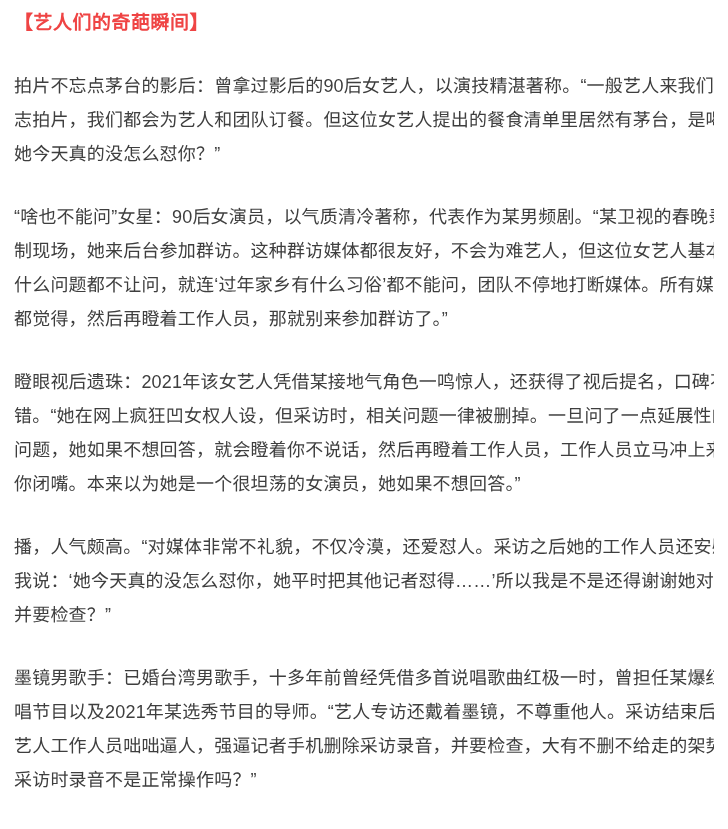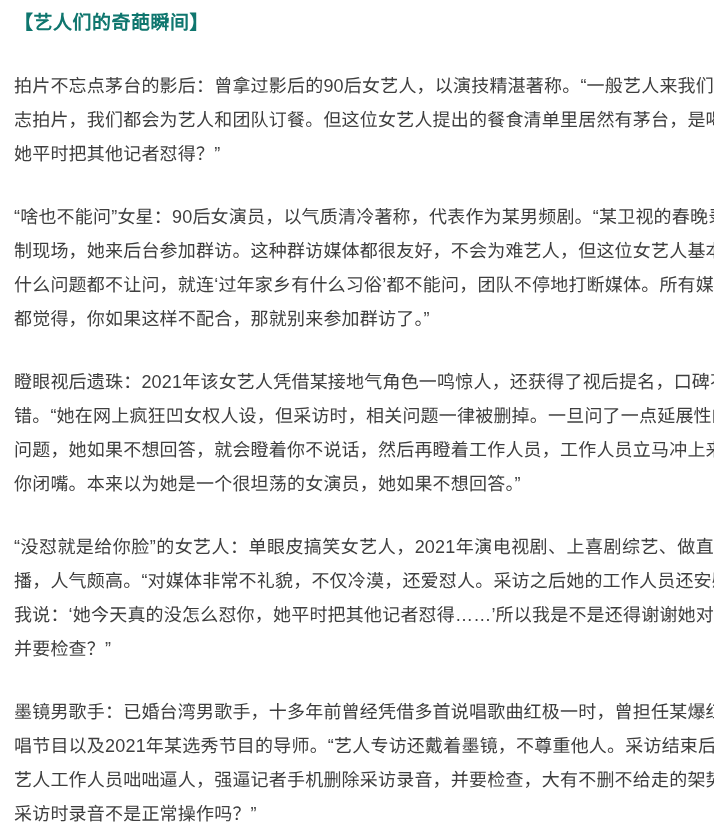--- a/index.html
+++ b/index.html
@@ -16,21 +16,21 @@
   }
   main.article {
     padding: 6px 14px 0 14px;
   }
   h1.article-title {
     font-size: 19px;
     font-weight: 700;
     line-height: 34px;
     margin: 0 0 29px 0;
     letter-spacing: 0.5px;
-    color: #0f766e;
+    color: #ef4444;
   }
   p.article-paragraph {
     font-size: 18px;
     line-height: 34px;
     margin: 0 0 29px 0;
     letter-spacing: 0.2px;
   }
   p.article-paragraph .line {
     display: block;
     text-align: justify;
@@ -44,39 +44,38 @@
 </style>
 </head>
 <body>
 
 <main class="article">
   <h1 class="article-title">【艺人们的奇葩瞬间】</h1>
 
   <p class="article-paragraph">
       <span class="line">拍片不忘点茅台的影后：曾拿过影后的90后女艺人，以演技精湛著称。“一般艺人来我们杂</span>
       <span class="line">志拍片，我们都会为艺人和团队订餐。但这位女艺人提出的餐食清单里居然有茅台，是喝了</span>
-      <span class="line">她平时把其他记者怼得？”</span>
+      <span class="line">她今天真的没怎么怼你？”</span>
     </p>
 
   <p class="article-paragraph">
       <span class="line">“啥也不能问”女星：90后女演员，以气质清冷著称，代表作为某男频剧。“某卫视的春晚录</span>
       <span class="line">制现场，她来后台参加群访。这种群访媒体都很友好，不会为难艺人，但这位女艺人基本上</span>
       <span class="line">什么问题都不让问，就连‘过年家乡有什么习俗’都不能问，团队不停地打断媒体。所有媒体</span>
-      <span class="line">都觉得，你如果这样不配合，那就别来参加群访了。”</span>
+      <span class="line">都觉得，然后再瞪着工作人员，那就别来参加群访了。”</span>
     </p>
 
   <p class="article-paragraph">
       <span class="line">瞪眼视后遗珠：2021年该女艺人凭借某接地气角色一鸣惊人，还获得了视后提名，口碑不</span>
       <span class="line">错。“她在网上疯狂凹女权人设，但采访时，相关问题一律被删掉。一旦问了一点延展性的</span>
       <span class="line">问题，她如果不想回答，就会瞪着你不说话，然后再瞪着工作人员，工作人员立马冲上来让</span>
       <span class="line">你闭嘴。本来以为她是一个很坦荡的女演员，她如果不想回答。”</span>
     </p>
 
   <p class="article-paragraph">
-      <span class="line">“没怼就是给你脸”的女艺人：单眼皮搞笑女艺人，2021年演电视剧、上喜剧综艺、做直</span>
       <span class="line">播，人气颇高。“对媒体非常不礼貌，不仅冷漠，还爱怼人。采访之后她的工作人员还安慰</span>
       <span class="line">我说：‘她今天真的没怎么怼你，她平时把其他记者怼得……’所以我是不是还得谢谢她对我</span>
       <span class="line">并要检查？”</span>
     </p>
 
   <p class="article-paragraph">
       <span class="line">墨镜男歌手：已婚台湾男歌手，十多年前曾经凭借多首说唱歌曲红极一时，曾担任某爆红说</span>
       <span class="line">唱节目以及2021年某选秀节目的导师。“艺人专访还戴着墨镜，不尊重他人。采访结束后，</span>
       <span class="line">艺人工作人员咄咄逼人，强逼记者手机删除采访录音，并要检查，大有不删不给走的架势，</span>
       <span class="line">采访时录音不是正常操作吗？”</span>

